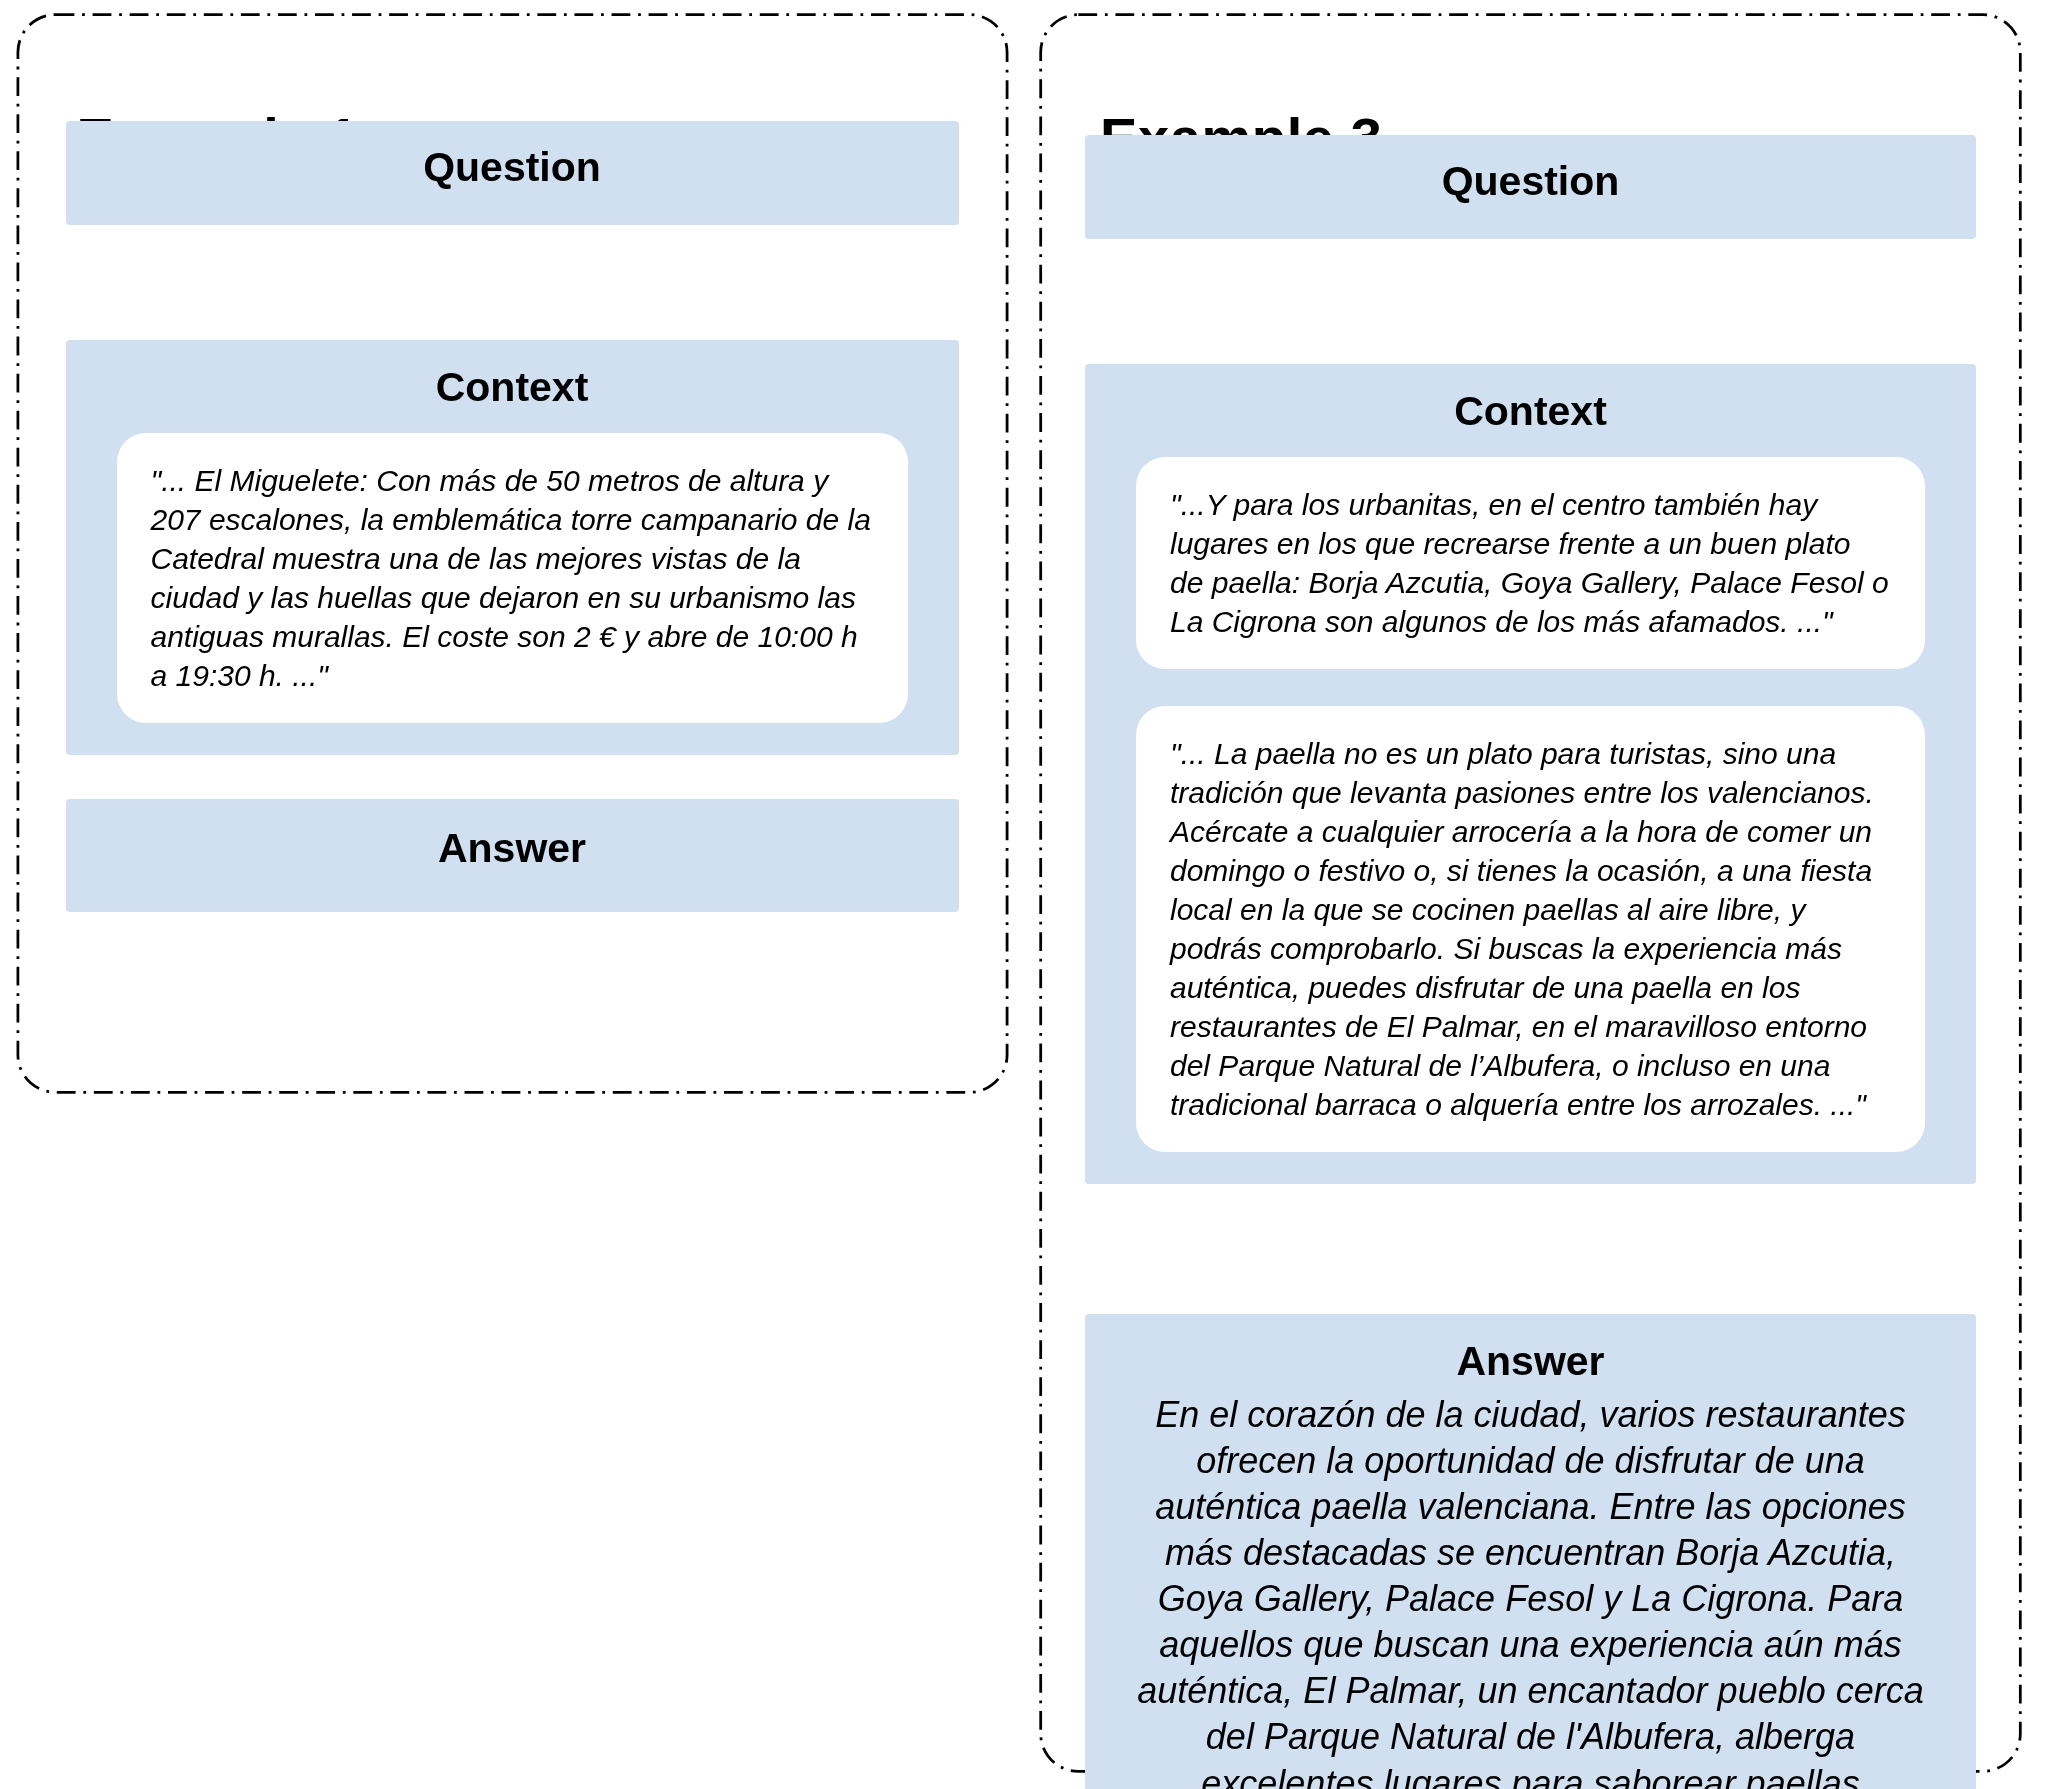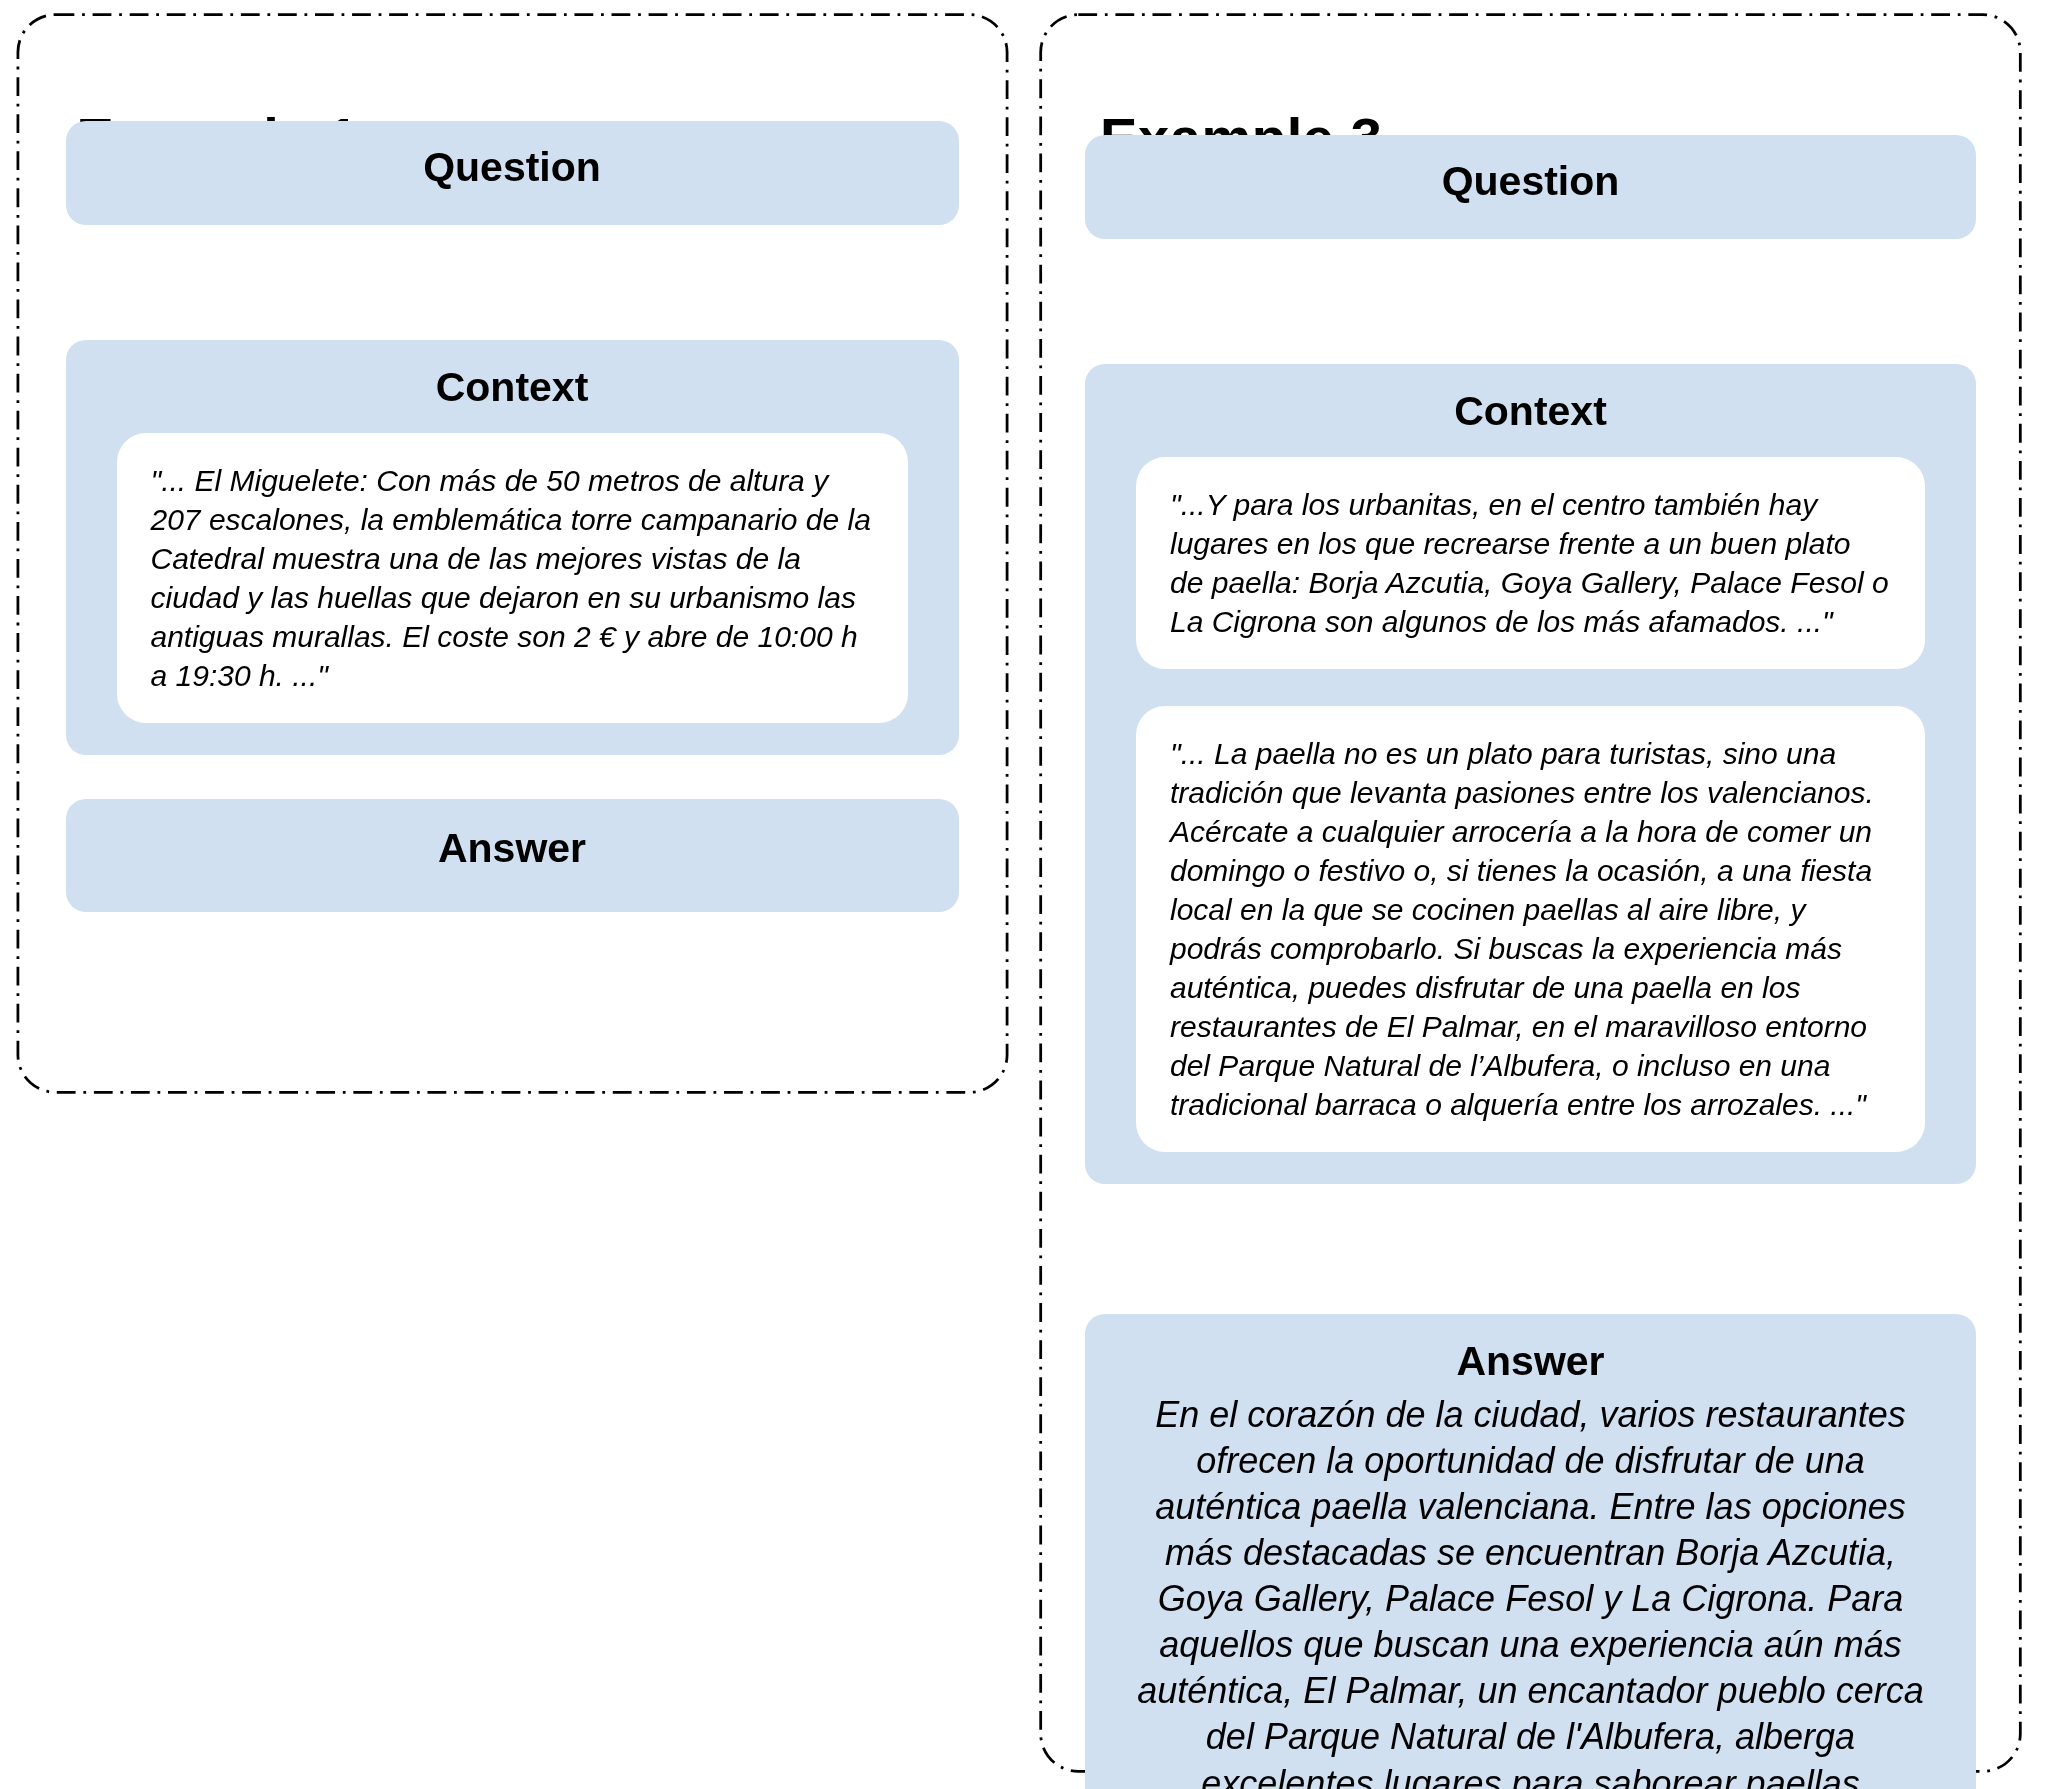--- a/index.html
+++ b/index.html
@@ -29,21 +29,21 @@
     left: 61px;
     top: 45px;
     font-size: 56px;
     font-weight: 700;
     letter-spacing: 0.6px;
     white-space: nowrap;
   }
   .bubble {
     position: absolute;
     background: #d0e0f1;
-    border-radius: 20px;
+    border-radius: 4px;
     text-align: center;
   }
   .panel-1 .bubble { left: 50px; right: 50px; }
   .panel-2 .bubble { left: 46px; right: 46px; }
 
   .bubble-header {
     font-size: 41px;
     font-weight: 700;
     line-height: 1.25;
   }

